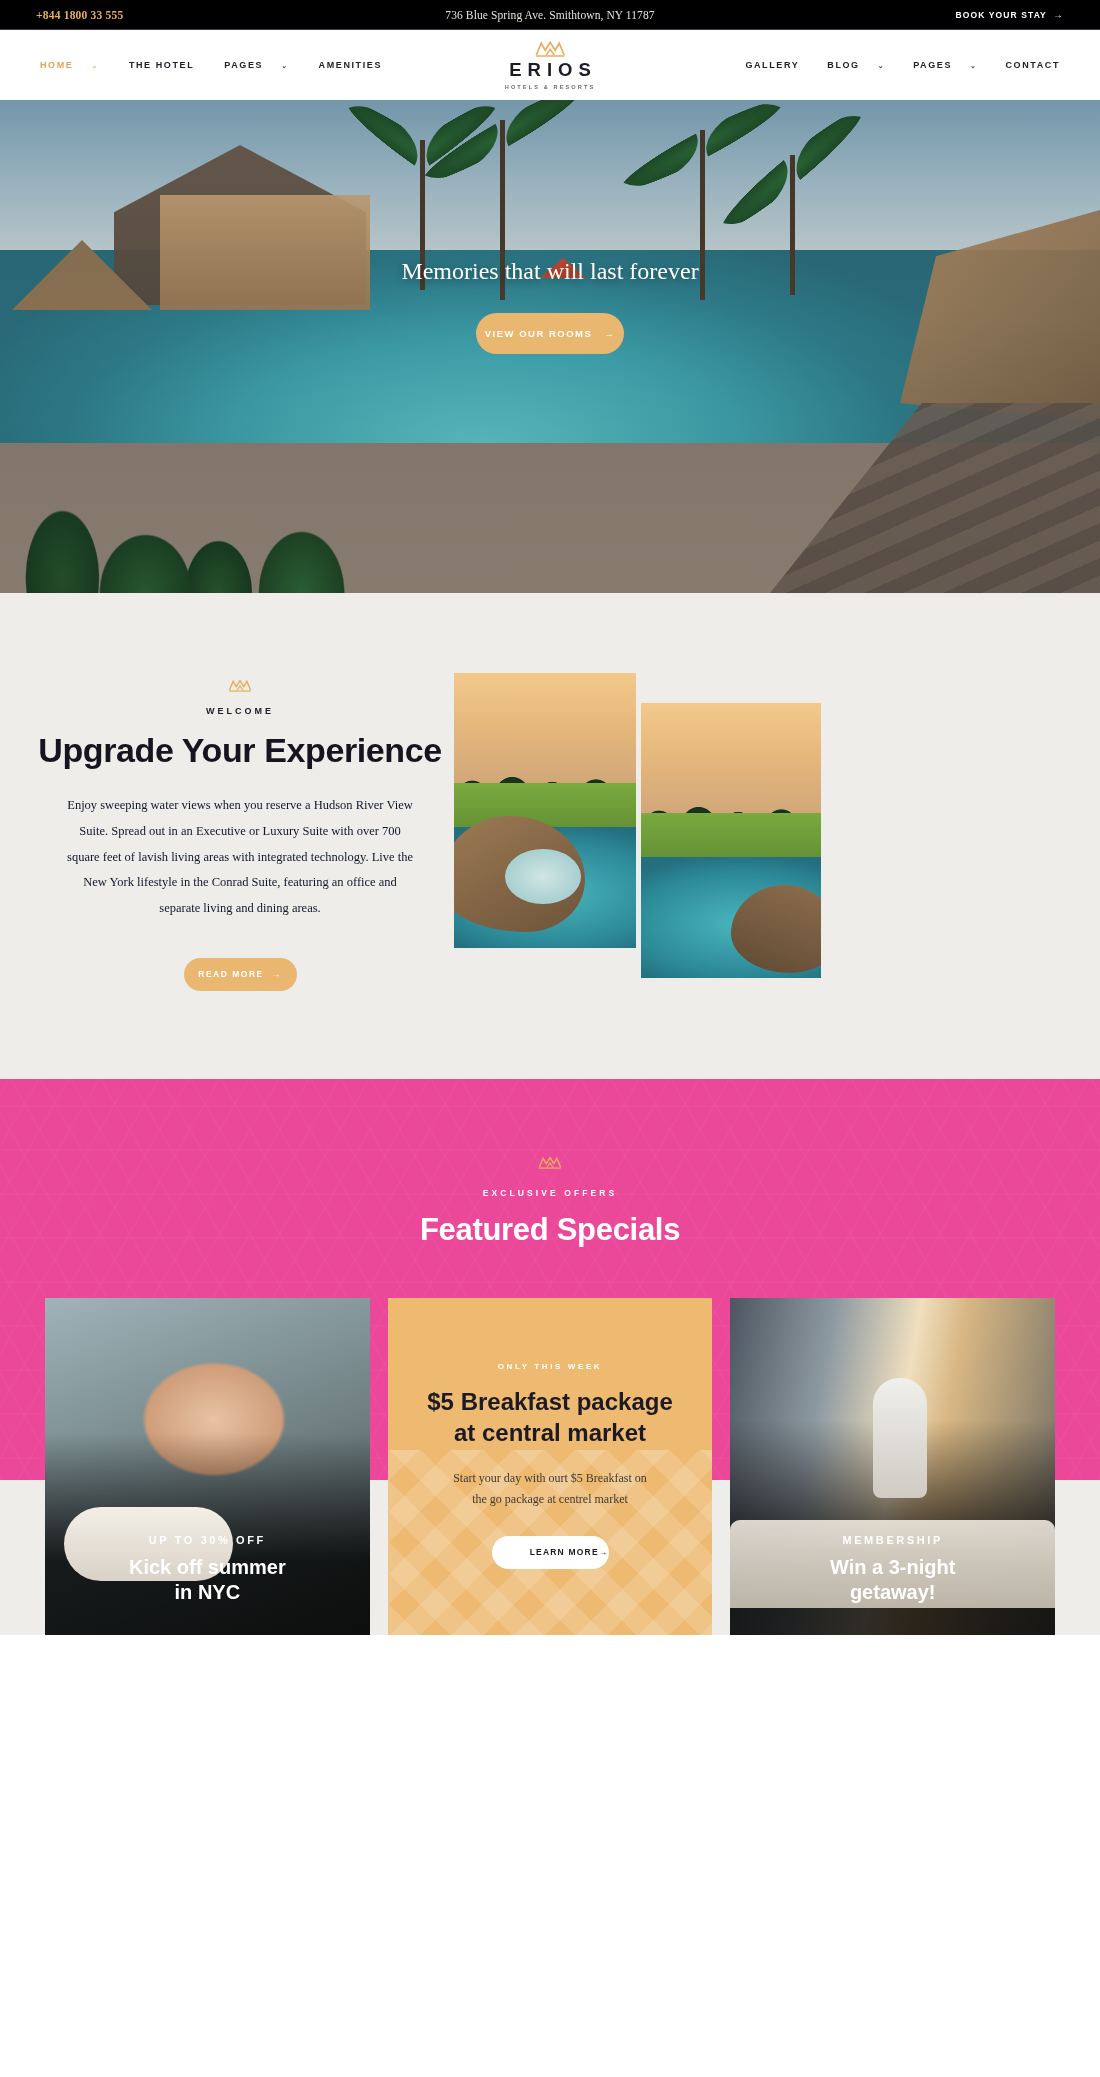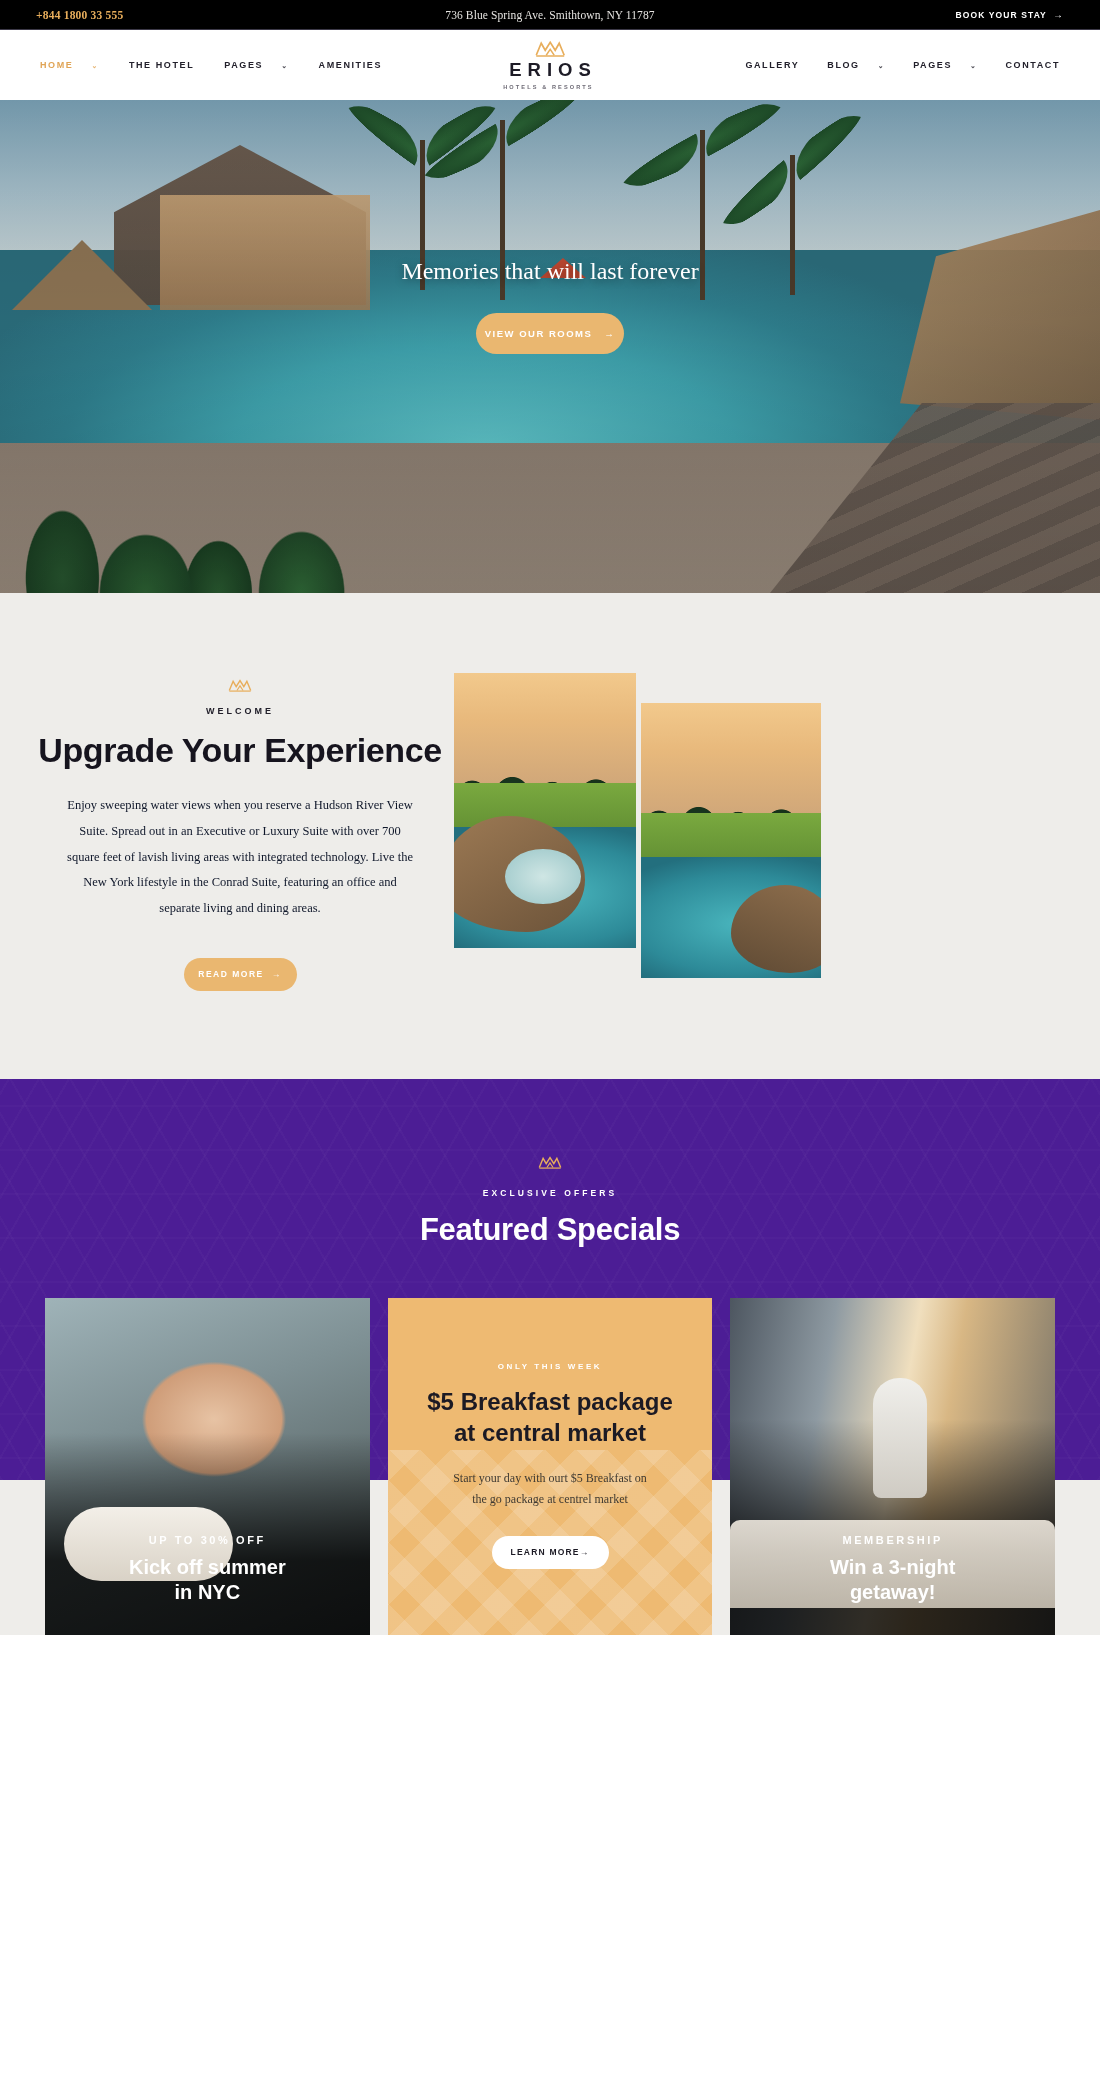--- a/index.html
+++ b/index.html
@@ -85,20 +85,21 @@
     font-size: 7px;
     opacity: .8;
     position: relative;
     top: 1px;
   }
   .logo-wrap {
     position: absolute;
     left: 50%;
     top: 50%;
     transform: translate(-50%, -50%);
+    text-align: center;
     cursor: pointer;
   }
   .logo-mark { display: block; margin: 0 auto 4px; }
   .logo-name {
     font-size: 18.5px;
     font-weight: 700;
     letter-spacing: 6px;
     color: #1d1b26;
     line-height: 1;
     padding-left: 6px;
@@ -319,21 +320,21 @@
     border-radius: 50% 50% 45% 55% / 55% 60% 40% 45%;
   }
   .ph-spa {
     position: absolute; bottom: 16%; left: 28%; width: 42%; height: 20%;
     background: radial-gradient(ellipse at center, #cfe6e4, #a9cfd0 70%, #8bb9bd);
     border-radius: 50%;
   }
 
   
   .specials {
-    background: #4c1d95;
+    background: #ec4899;
     position: relative;
     padding-top: 76px;
     padding-bottom: 0;
     overflow: hidden;
   }
   .specials::before {
     content: "";
     position: absolute; inset: 0;
     background-image:
       repeating-linear-gradient(60deg, rgba(255,255,255,.022) 0 2px, transparent 2px 26px),
@@ -468,21 +469,21 @@
     margin-top: 26px;
     background: #ffffff;
     color: #1c1a24;
     border: none;
     border-radius: 30px;
     font-size: 8.5px;
     font-weight: 700;
     letter-spacing: 1.2px;
     display: inline-flex;
     align-items: center;
-    justify-content: center;
+    justify-content: flex-end;
     cursor: pointer;
     position: relative; z-index: 2;
     font-family: "Liberation Sans", sans-serif;
   }
   .white-strip {
     position: absolute;
     left: 0; right: 0; bottom: 0;
     height: 155px;
     background: #eeedea;
     z-index: 0;

